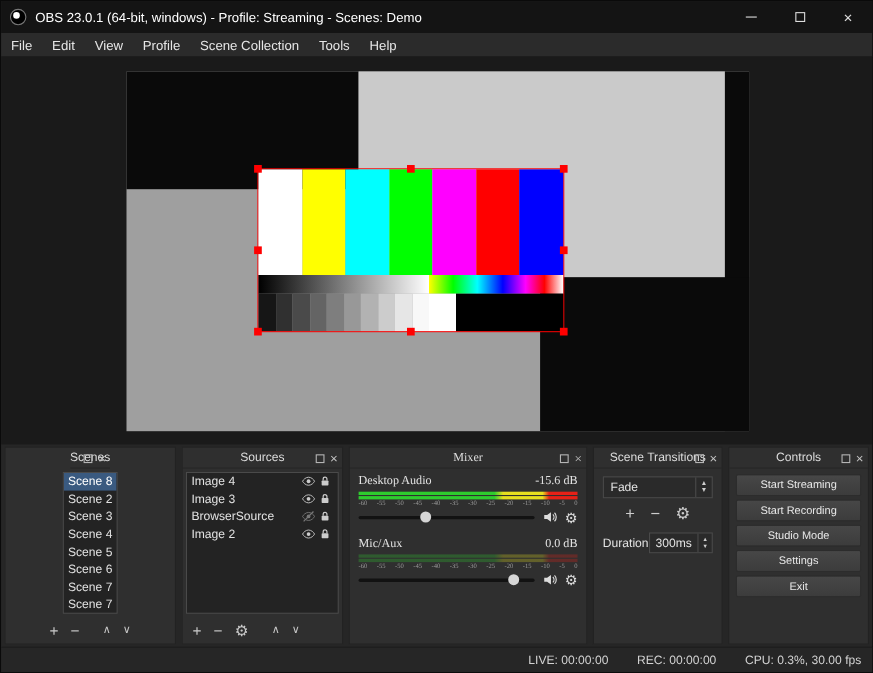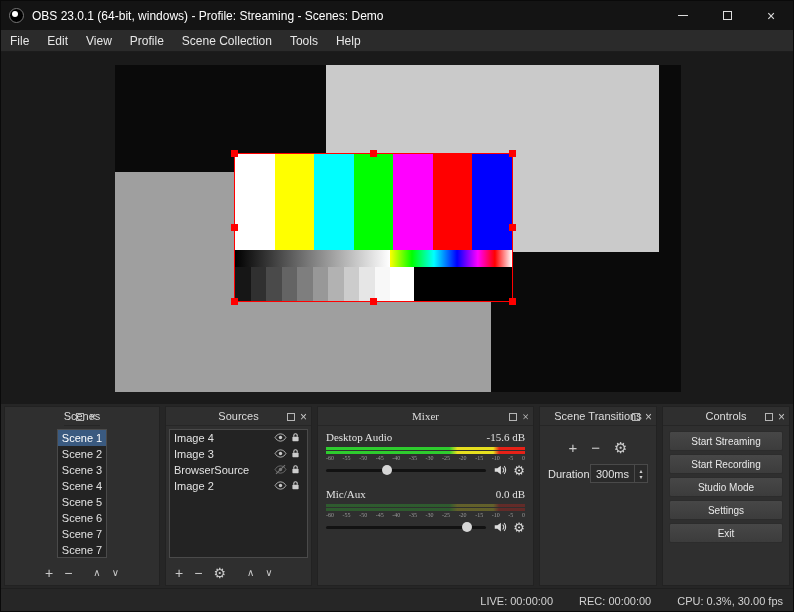--- a/index.html
+++ b/index.html
@@ -185,21 +185,21 @@
     <div class="dock d-scenes">
       <div class="dock-header">
         <span>Scenes</span>
         <span class="dock-hbtns">
           <span class="float-ic"></span>
           <span class="dock-x">×</span>
         </span>
       </div>
       <div class="list">
         <div class="list-row selected">
-            <span>Scene 1</span>
+            <span>Scene 8</span>
           </div>
         <div class="list-row">
             <span>Scene 2</span>
           </div>
         <div class="list-row">
             <span>Scene 3</span>
           </div>
         <div class="list-row">
             <span>Scene 4</span>
           </div>
@@ -399,20 +399,27 @@
 
     <div class="dock d-trans">
       <div class="dock-header">
         <span>Scene Transitions</span>
         <span class="dock-hbtns">
           <span class="float-ic"></span>
           <span class="dock-x">×</span>
         </span>
       </div>
       <div class="trans-body">
+        <div class="combo">
+          <span>Fade</span>
+          <span class="combo-arrows">
+            <span>▴</span>
+            <span>▾</span>
+          </span>
+        </div>
         <div class="trans-btns">
           <span class="tb-ic">+</span>
           <span class="tb-ic">−</span>
           <span class="tb-ic">⚙</span>
         </div>
         <div class="dur-row">
           <span>Duration</span>
           <span class="spin">
             <span class="spin-val">300ms</span>
             <span class="spin-arrows">

